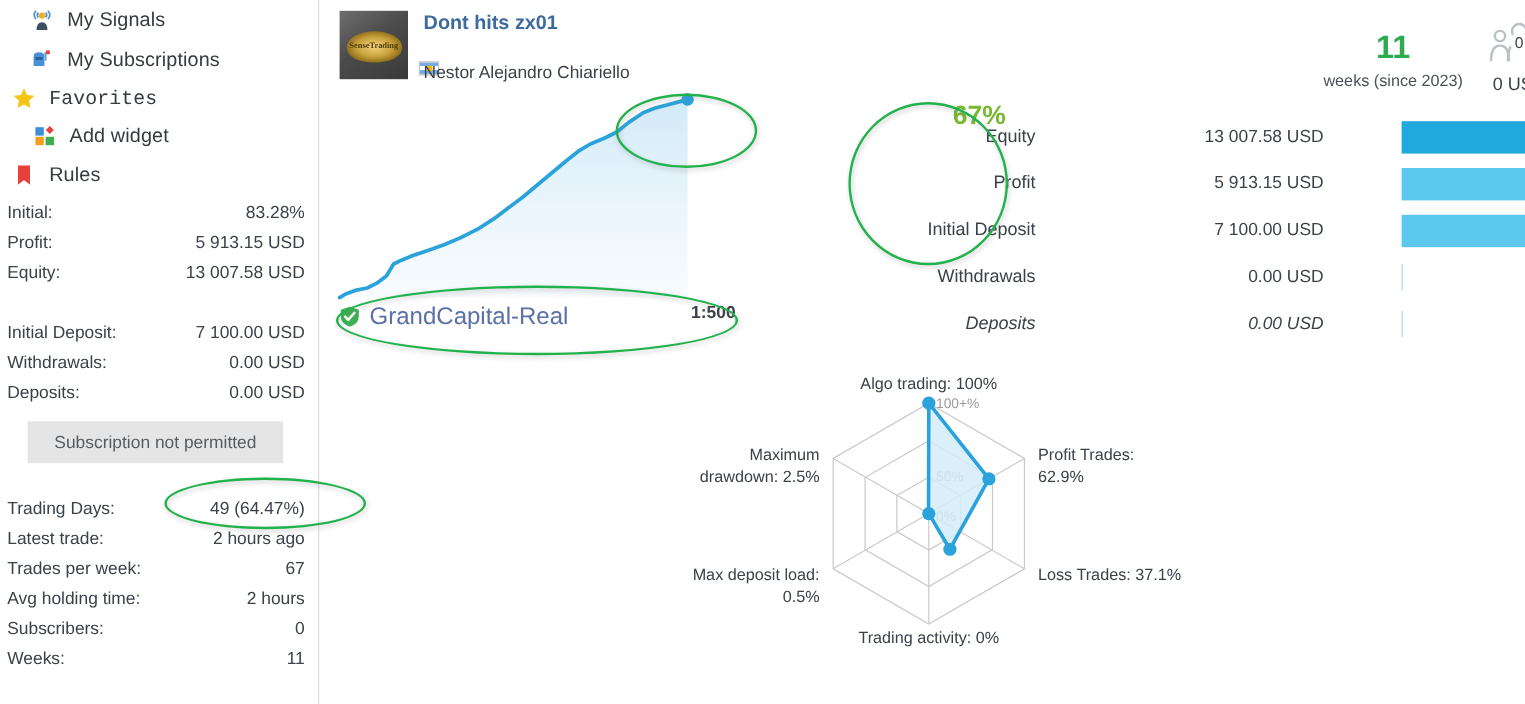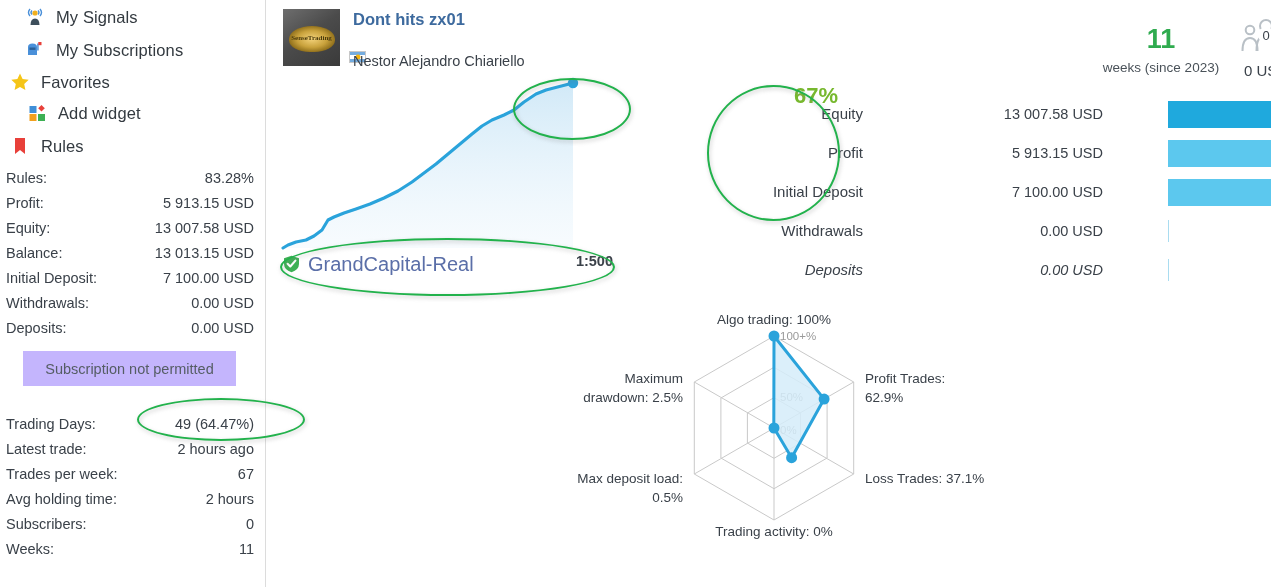--- a/index.html
+++ b/index.html
@@ -37,21 +37,21 @@
     position: absolute; left: 6px; width: 248px; height: 25px;
     display: flex; align-items: center; justify-content: space-between;
     font-size: 14.5px; color: #3a4149;
   }
   .stat-row .k { color: #3a4149; }
   .stat-row .v { color: #3a4149; text-align: right; }
 
   #sub-btn {
     position: absolute; left: 23px; top: 351px;
     width: 213px; height: 35px;
-    background: #c4b5fd; border: none;
+    background: #e5e5e5; border: none;
     color: #555d64; font-size: 14.5px;
     font-family: "Liberation Sans", sans-serif;
     cursor: default;
     display: flex; align-items: center; justify-content: center;
   }
 
   
   #pane { position: absolute; left: 266px; top: 0; width: 1005px; height: 587px; }
 
   
@@ -190,21 +190,21 @@
         <svg width="22" height="22" viewBox="0 0 22 22">
           <path d="M4 8 Q4 4.5 8.5 4.5 Q13 4.5 13 8 L13 16 L4 16 Z" fill="#4a90d9"></path>
           <rect x="5.5" y="8.5" width="6" height="2.4" fill="#2a5f96"></rect>
           <rect x="13" y="4.5" width="1.8" height="7" fill="#6ba4de"></rect>
           <rect x="14.3" y="3" width="3.2" height="3.2" fill="#e8403a"></rect>
         </svg>
       </span>
       <span class="nav-label">My Subscriptions</span>
     </div>
 
-    <div class="nav-item" style="top:65px; padding-left:7px;">
+    <div class="nav-item" style="top:65px; padding-left:7px;font-family:Liberation Mono, monospace;">
       <span class="nav-ico">
         <svg width="22" height="22" viewBox="0 0 22 22">
           <path d="M11 2.5 L13.6 8.1 L19.7 8.8 L15.2 13 L16.4 19 L11 16 L5.6 19 L6.8 13 L2.3 8.8 L8.4 8.1 Z" fill="#f5c518"></path>
         </svg>
       </span>
       <span class="nav-label">Favorites</span>
     </div>
 
     <div class="nav-item" style="top:96px; padding-left:24px;">
       <span class="nav-ico">
@@ -221,34 +221,30 @@
     <div class="nav-item" style="top:129px; padding-left:7px;">
       <span class="nav-ico">
         <svg width="22" height="22" viewBox="0 0 22 22">
           <path d="M6 3 L16 3 L16 19 L11 15 L6 19 Z" fill="#e8403a"></path>
         </svg>
       </span>
       <span class="nav-label">Rules</span>
     </div>
 
     <div class="stat-row" style="top:165px;">
-      <span class="k">Rules:</span>
+      <span class="k">Initial:</span>
       <span class="v">83.28%</span>
     </div>
     <div class="stat-row" style="top:190px;">
       <span class="k">Profit:</span>
       <span class="v">5 913.15 USD</span>
     </div>
     <div class="stat-row" style="top:215px;">
       <span class="k">Equity:</span>
       <span class="v">13 007.58 USD</span>
-    </div>
-    <div class="stat-row" style="top:240px;">
-      <span class="k">Balance:</span>
-      <span class="v">13 013.15 USD</span>
     </div>
     <div class="stat-row" style="top:265px;">
       <span class="k">Initial Deposit:</span>
       <span class="v">7 100.00 USD</span>
     </div>
     <div class="stat-row" style="top:290px;">
       <span class="k">Withdrawals:</span>
       <span class="v">0.00 USD</span>
     </div>
     <div class="stat-row" style="top:315px;">

